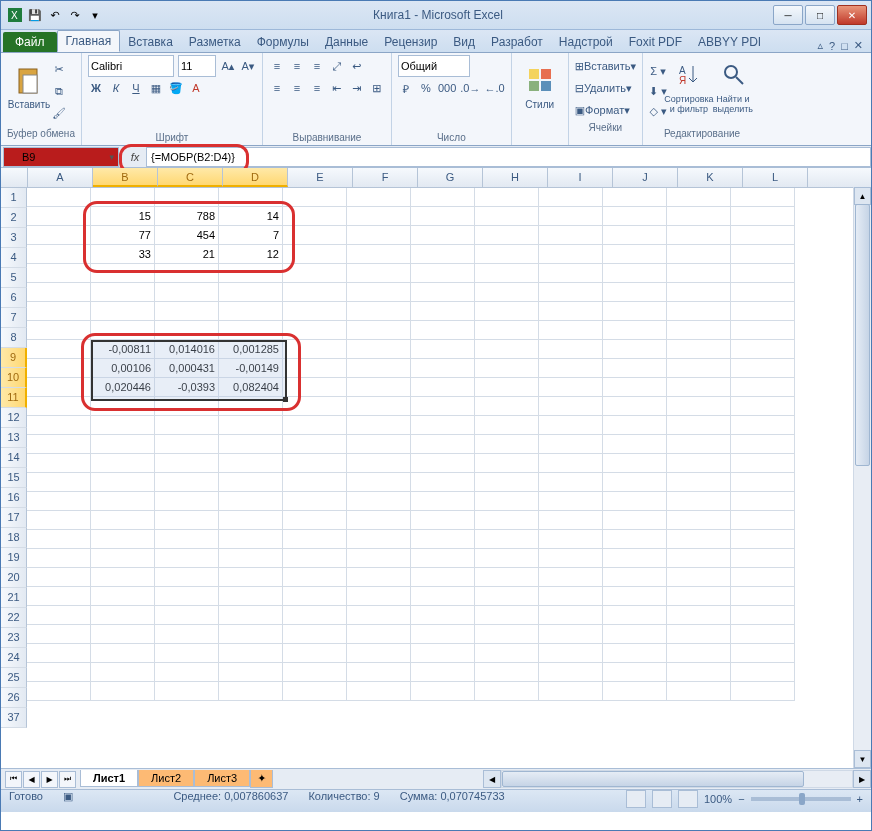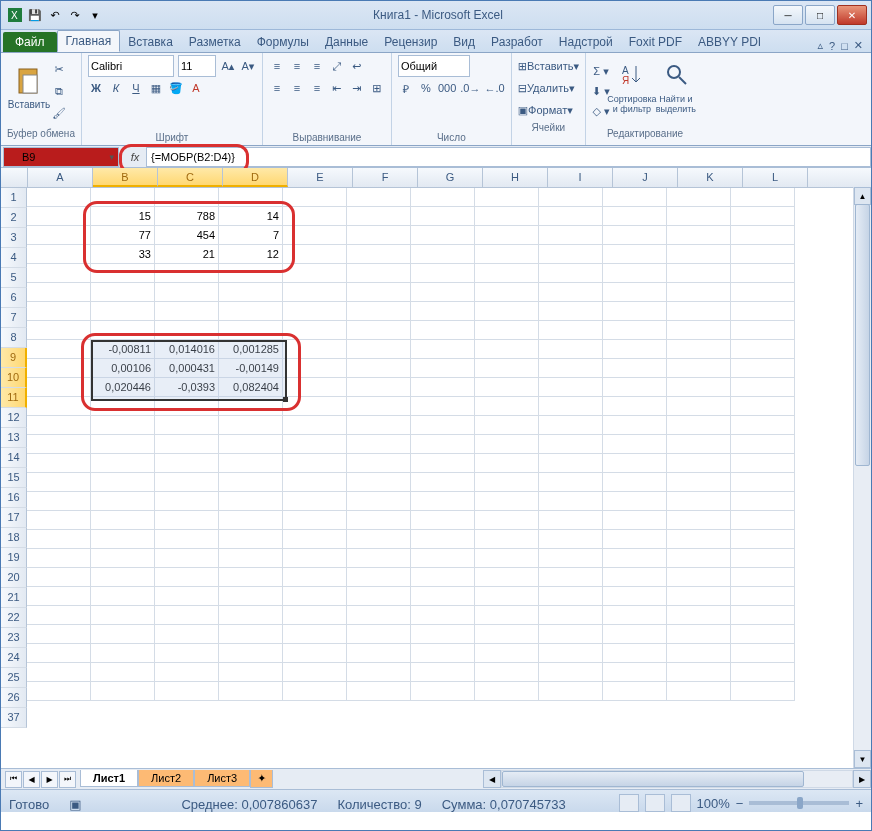--- a/index.html
+++ b/index.html
@@ -376,22 +376,22 @@
   height: 14px;
   background: linear-gradient(#e5ecf5, #c6d4e6);
   border: 1px solid #9fb6d1;
   border-radius: 2px;
 }
 .statusbar {
   height: 22px;
   background: linear-gradient(#dce7f4, #c9d9ec);
   border-top: 1px solid #a9bdd6;
   display: flex;
-  align-items: flex-end;
-  font-size: 13px;
+  align-items: flex-start;
+  font-size: 11px;
   color: #3b5a82;
   padding: 0 8px;
   gap: 20px;
 }
 .statusbar .right {
   margin-left: auto;
   display: flex;
   align-items: center;
   gap: 6px;
 }
@@ -566,20 +566,34 @@
       <div class="btn">₽</div>
       <div class="btn">%</div>
       <div class="btn">000</div>
       <div class="btn">.0→</div>
       <div class="btn">←.0</div>
     </div>
     <div style="flex:1"></div>
     <div class="glabel">Число</div>
   </div>
 
+  <div class="group">
+    <div class="big">
+      <div class="ico">
+        <svg width="26" height="26">
+            <rect x="2" y="2" width="10" height="10" fill="#f4d35e"></rect>
+            <rect x="14" y="2" width="10" height="10" fill="#e76f51"></rect>
+            <rect x="2" y="14" width="10" height="10" fill="#8ab17d"></rect>
+            <rect x="14" y="14" width="10" height="10" fill="#5b8fb9"></rect>
+          </svg>
+      </div>
+      <span>Стили</span>
+    </div>
+    <div class="glabel"></div>
+  </div>
 
   <div class="group">
     <div class="row">
         <div class="btn">⊞ <span>Вставить</span> ▾</div>
       </div>
     <div class="row">
         <div class="btn">⊟ <span>Удалить</span> ▾</div>
       </div>
     <div class="row">
         <div class="btn">▣ <span>Формат</span> ▾</div>

